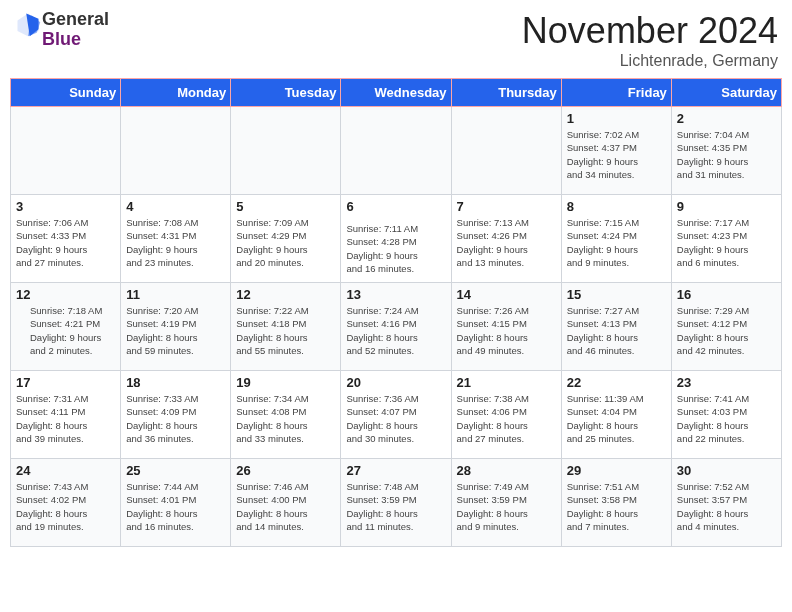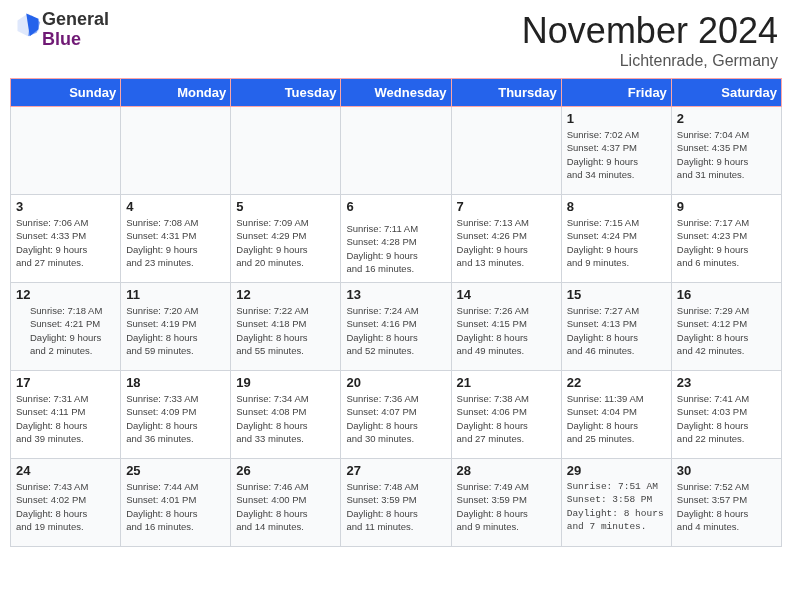--- a/index.html
+++ b/index.html
@@ -322,21 +322,21 @@
         </td>
         <td>
           <span class="day-num">28</span>
           <div class="day-info" style="white-space: pre-line;">Sunrise: 7:49 AM
 Sunset: 3:59 PM
 Daylight: 8 hours
 and 9 minutes.</div>
         </td>
         <td>
           <span class="day-num">29</span>
-          <div class="day-info" style="white-space: pre-line; font-family: Liberation Mono, monospace;">Sunrise: 7:51 AM
+          <div class="day-info" style="white-space: pre-line;">Sunrise: 7:51 AM
 Sunset: 3:58 PM
 Daylight: 8 hours
 and 7 minutes.</div>
         </td>
         <td>
           <span class="day-num">30</span>
           <div class="day-info" style="white-space: pre-line;">Sunrise: 7:52 AM
 Sunset: 3:57 PM
 Daylight: 8 hours
 and 4 minutes.</div>

